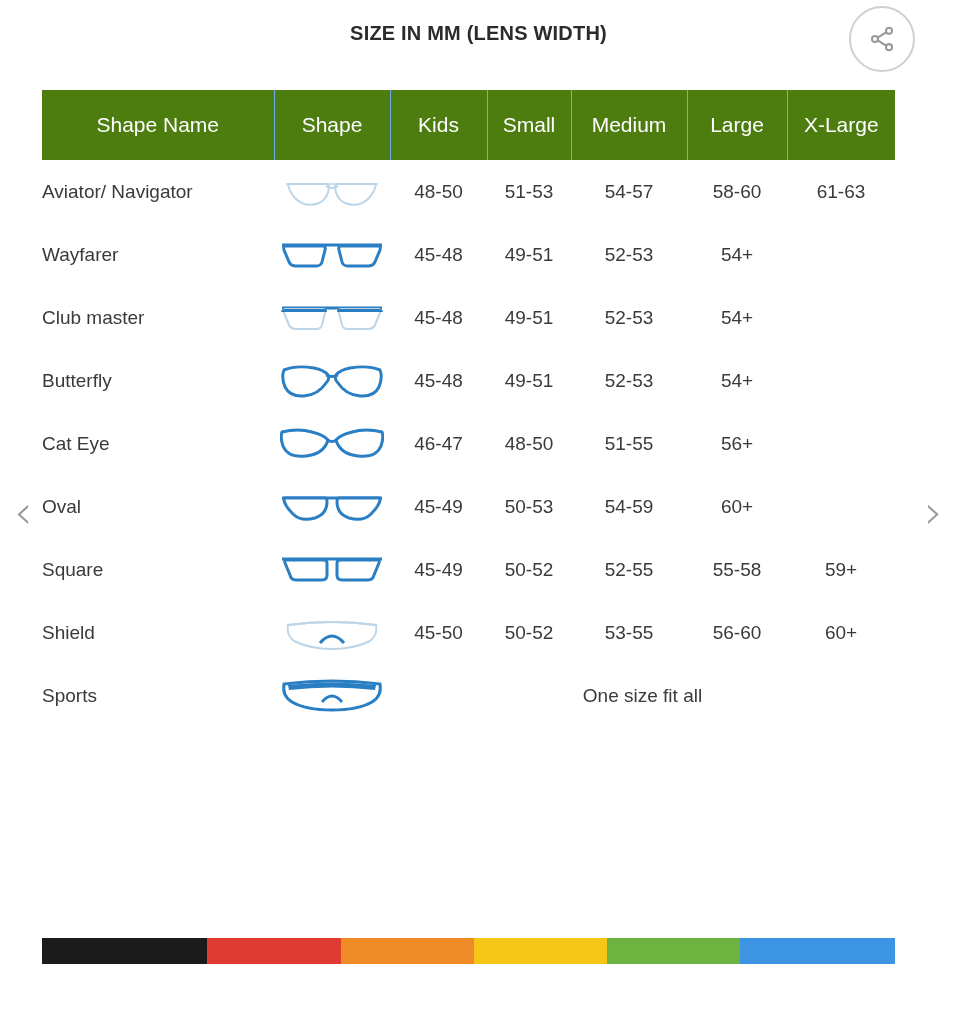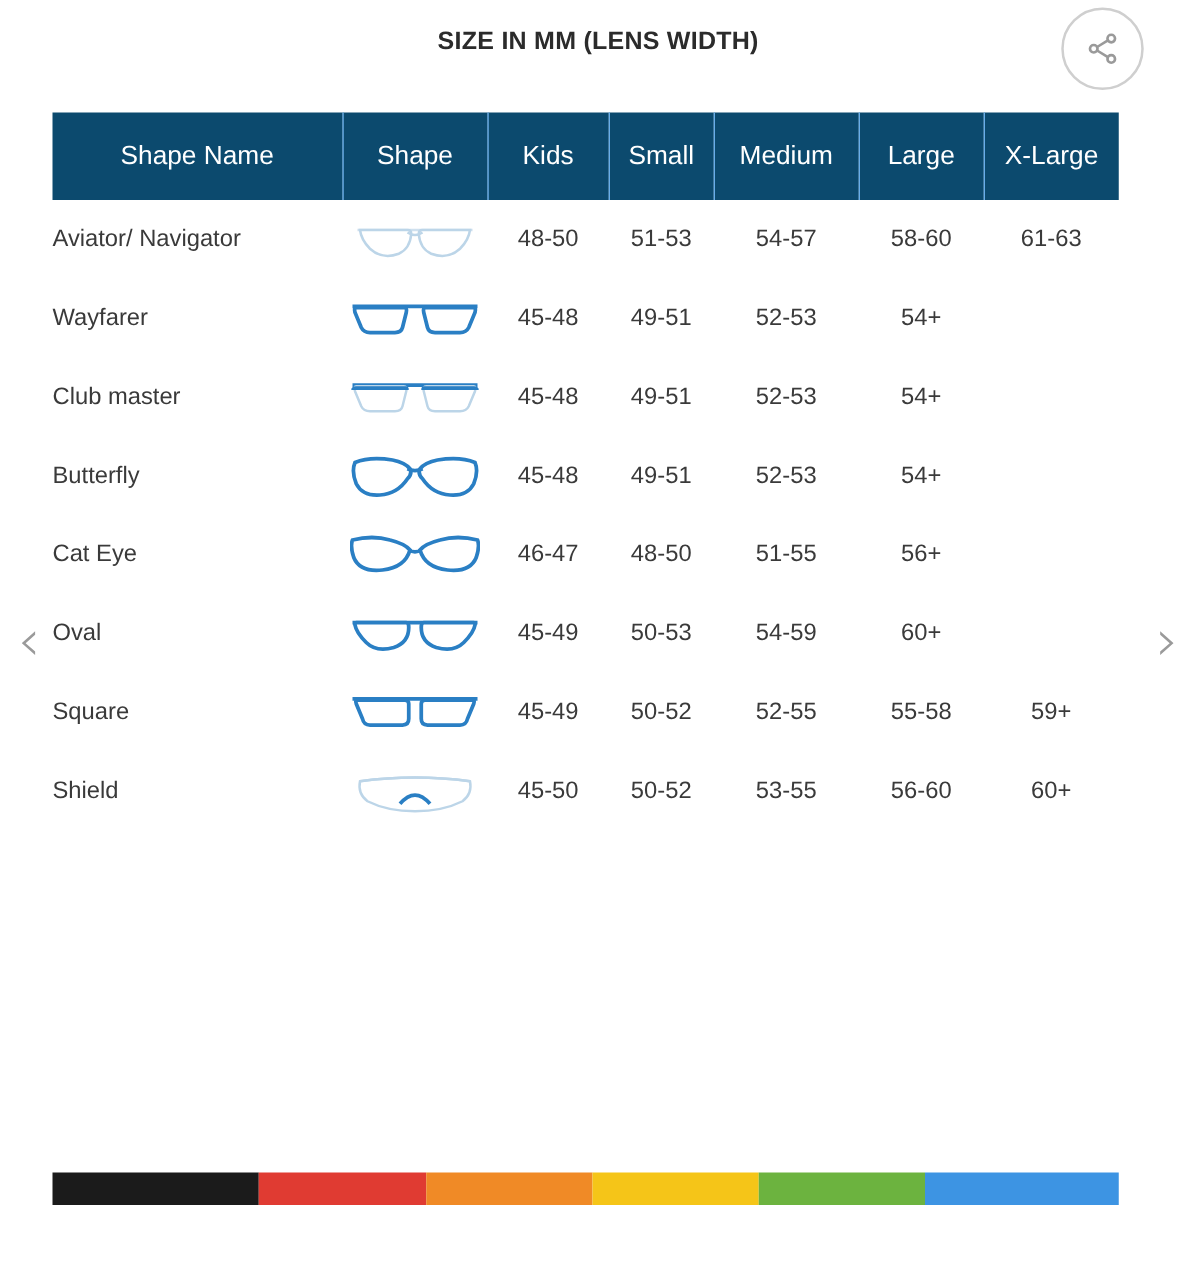--- a/index.html
+++ b/index.html
@@ -71,21 +71,21 @@
     left: 42px;
     top: 90px;
     width: 853px;
   }
   table.size-table {
     border-collapse: collapse;
     width: 853px;
     table-layout: fixed;
   }
   table.size-table thead th {
-    background: #0c4a6e;
+    background: #4d7c0f;
     color: #ffffff;
     font-weight: normal;
     font-size: 21px;
     height: 70px;
     vertical-align: middle;
     border-right: 1px solid #69aeea;
     padding: 0 8px;
   }
   table.size-table thead th:last-child { border-right: none; }
   table.size-table thead th.col-shapename { text-align: center; }
@@ -312,20 +312,31 @@
               <path d="M8 12 q44 -6 88 0" stroke="#bcd5e8" stroke-width="2" fill="none"></path>
             </svg>
           </td>
           <td class="c-size">45-50</td>
           <td class="c-size">50-52</td>
           <td class="c-size">53-55</td>
           <td class="c-size">56-60</td>
           <td class="c-size">60+</td>
         </tr>
 
+        <tr>
+          <td class="c-name">Sports</td>
+          <td class="c-shape">
+            <svg class="glasses-svg" width="104" height="40" viewBox="0 0 104 40">
+              <path d="M4 8 q48 -6 96 0 q2 12 -8 18 q-14 8 -40 8 q-26 0 -40 -8 q-10 -6 -8 -18 z" fill="#ffffff" stroke="#2a7fc4" stroke-width="3"></path>
+              <path d="M42 26 q10 -12 20 0" stroke="#2a7fc4" stroke-width="3" fill="none"></path>
+              <path d="M8 9 q44 -5 88 0 l-1 5 q-43 -5 -86 0 z" fill="#2a7fc4"></path>
+            </svg>
+          </td>
+          <td class="c-onesize" colspan="5">One size fit all</td>
+        </tr>
       </tbody>
     </table>
   </div>
 
   <div class="color-bar">
     <div class="seg" style="flex:1.55;background:#1b1b1b"></div>
     <div class="seg" style="flex:1.25;background:#e03b32"></div>
     <div class="seg" style="flex:1.25;background:#f08a26"></div>
     <div class="seg" style="flex:1.25;background:#f5c518"></div>
     <div class="seg" style="flex:1.25;background:#6cb33f"></div>

